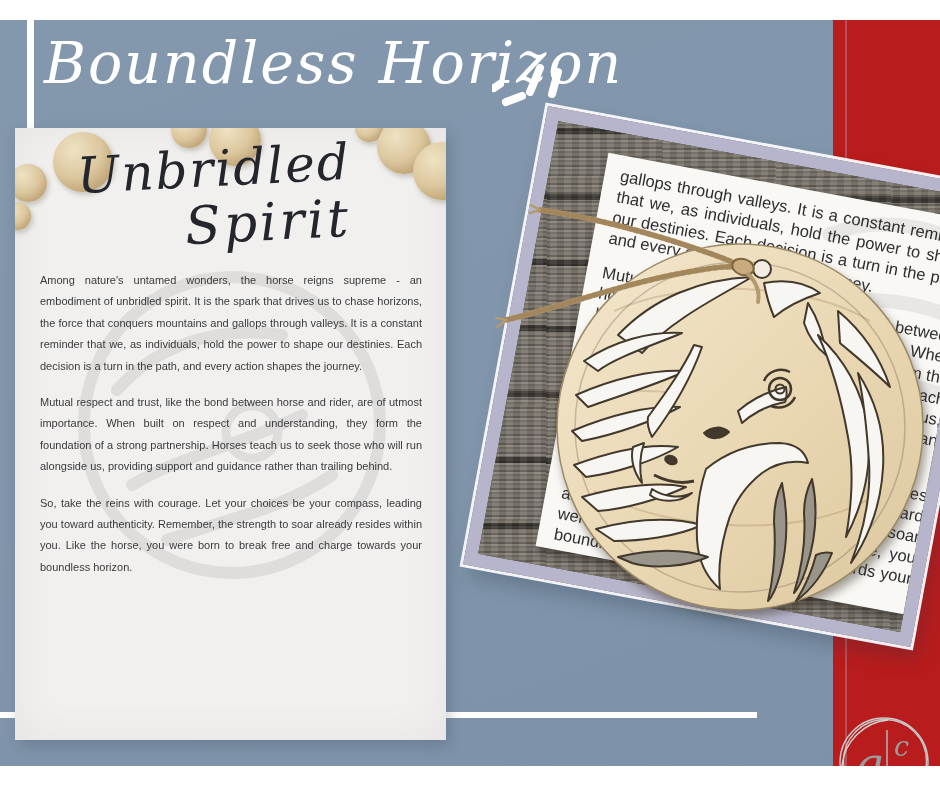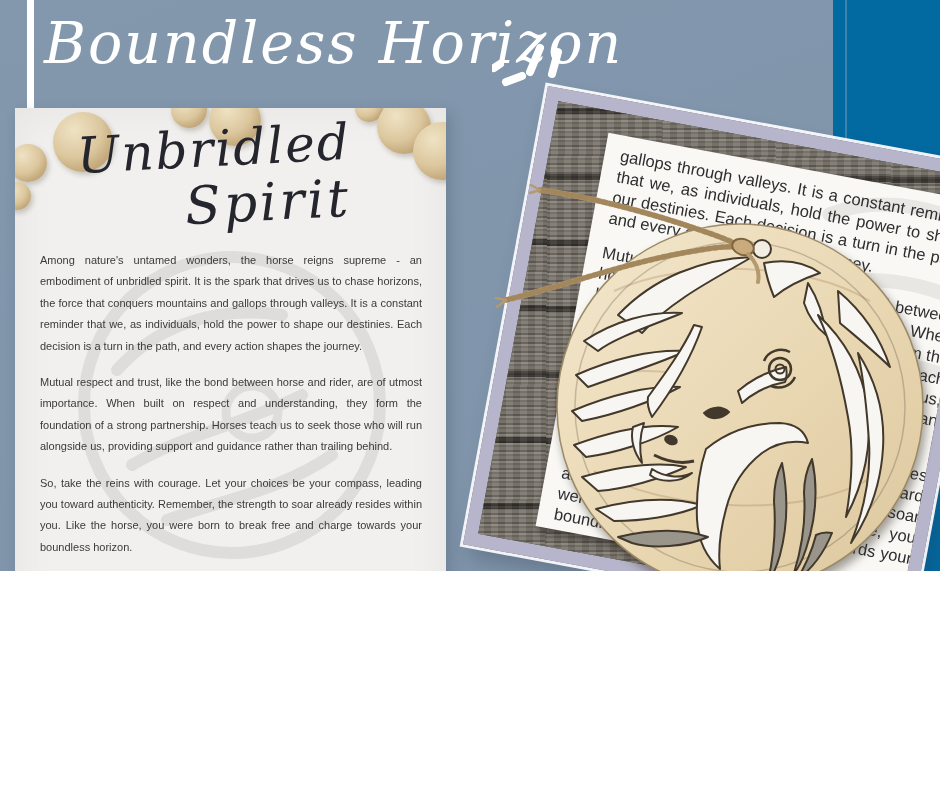--- a/index.html
+++ b/index.html
@@ -1,17 +1,17 @@
 <!DOCTYPE html>
 <html><head>
 <meta charset="utf-8">
 <style>
   html,body{margin:0;padding:0;background:#ffffff;}
-  .stage{position:relative;width:940px;height:571px;overflow:hidden;background:#0369a1;
-         font-family:"Liberation Sans",sans-serif;}
+  .stage{position:relative;width:940px;height:746px;overflow:hidden;background:#b91c1c;
+         font-family:"Liberation Sans",sans-serif;margin-top:20px;}
   .abs{position:absolute;}
 
   
   .blue-panel{left:0;top:0;width:833px;height:788px;background:linear-gradient(160deg,#8397ad 0%,#8095ab 60%,#7d92a9 100%);}
   .col-line{left:845px;top:0;width:2px;height:788px;background:rgba(170,180,200,.35);}
 
   
   .vbar{left:27px;top:0;width:7px;height:108px;background:#ffffff;z-index:3;}
   .hline{left:0;top:692px;width:757px;height:6px;background:#ffffff;z-index:1;}
 
@@ -192,21 +192,20 @@
       <path d="M16 150 C70 137 135 113 198 102 C222 98 240 95 252 98" stroke="#c2a478" stroke-width="5.5"></path>
       <path d="M16 150 C70 137 135 113 198 102 C222 98 240 95 252 98" stroke="#8a6f45" stroke-width="5.5" stroke-dasharray="2.5 4" opacity=".55"></path>
       <path d="M50 40 C96 46 158 62 210 80 C228 86 241 91 250 96" stroke="#c2a478" stroke-width="5.5"></path>
       <path d="M50 40 C96 46 158 62 210 80 C228 86 241 91 250 96" stroke="#8a6f45" stroke-width="5.5" stroke-dasharray="2.5 4" opacity=".55"></path>
       <path d="M16 150 l-9 7 M16 150 l-10 -2 M50 40 l-9 -5 M50 40 l-10 3" stroke="#b49a6e" stroke-width="2.5"></path>
       <ellipse cx="253" cy="97" rx="11" ry="8" fill="#c9ab7d" stroke="#7e6440" stroke-width="2" transform="rotate(18 253 97)"></ellipse>
       <path d="M258 104 C266 112 270 122 268 132" stroke="#b49a6e" stroke-width="4"></path>
     </g>
   </svg>
 
-  <div class="abs script respect-script">Respect</div>
 
   <svg class="abs logo" width="110" height="96" viewBox="0 0 110 96">
     <g fill="none" stroke="#c6c6c6" stroke-width="1.4">
       <circle cx="56" cy="48" r="44"></circle>
       <circle cx="57" cy="47" r="41.5"></circle>
       <path d="M14 52 C16 28 36 8 60 6" stroke="#d2d2d2"></path>
     </g>
     <line x1="59" y1="16" x2="59" y2="80" stroke="#b5b5b5" stroke-width="1.5"></line>
     <text x="26" y="66" font-size="46">g</text>
     <text x="66" y="42" font-size="27">c</text>

